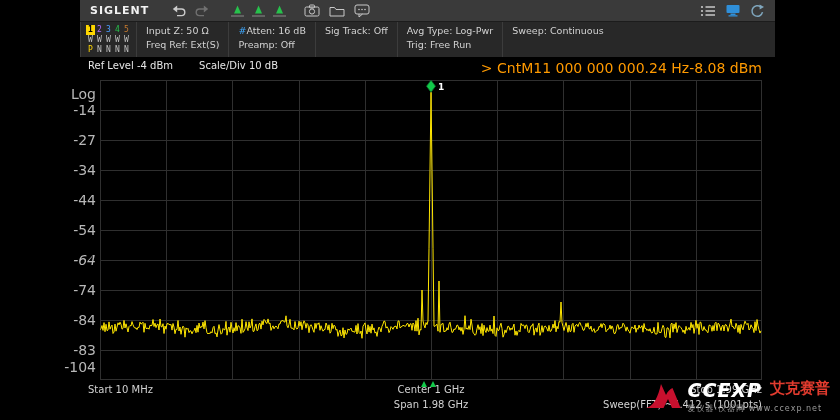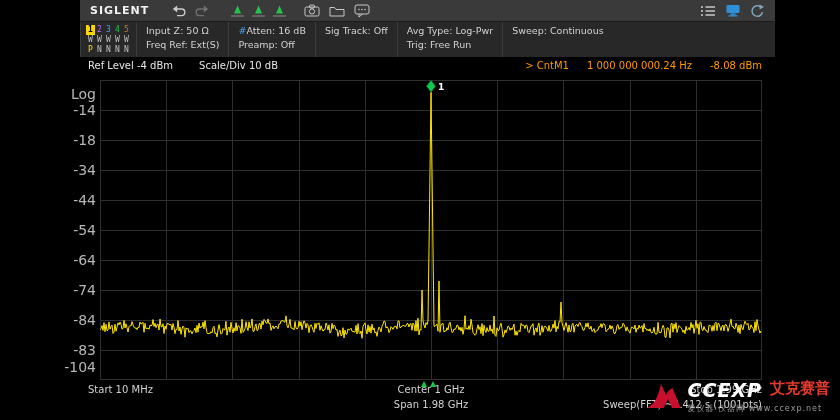--- a/index.html
+++ b/index.html
@@ -32,22 +32,22 @@
            font-family:"DejaVu Sans Mono",monospace;font-size:8px;color:#c0c0c0;}
   .tt-cell.sel{background:#ffd700;color:#000;font-weight:bold;}
   .sb-fields{display:flex;align-items:stretch;}
   .sb-section{padding:3px 9px;border-left:1px solid #3c3c3c;display:flex;flex-direction:column;
               gap:2px;justify-content:flex-start;cursor:pointer;}
   .sb-line{font-size:9.5px;line-height:12px;color:#d2d2d2;white-space:nowrap;}
   .hash{color:#3fa9ff;}
 
   
   .refrow{position:absolute;top:60px;left:8px;display:flex;gap:26px;font-size:10px;color:#e6e6e6;}
-  .marker-readout{position:absolute;top:60px;right:13px;display:flex;gap:18px;
-                  font-size:10px;color:#ff9a00;white-space:nowrap;margin-left:16px;}
+  .marker-readout{position:absolute;top:60px;right:13px;display:flex;gap:0;
+                  font-size:14px;color:#ff9a00;white-space:nowrap;margin-left:16px;}
 
   
   .graph{position:absolute;left:20px;top:80px;width:662px;height:300px;}
   .ylabels{position:absolute;left:0;top:80px;width:17px;height:300px;}
   .ylab{position:absolute;right:1px;transform:translateY(-50%);font-size:14px;color:#b8b8b8;
         white-space:nowrap;}
 
   
   .annot{position:absolute;font-size:10px;color:#d2d2d2;white-space:nowrap;}
   .a-start{left:8px;top:384px;}
@@ -214,25 +214,25 @@
     </div>
     <div class="marker-readout">
       <span>&gt; CntM1</span>
       <span>1 000 000 000.24 Hz</span>
       <span>-8.08 dBm</span>
     </div>
 
     <div class="ylabels">
         <div class="ylab" style="top: 14px;">Log</div>
         <div class="ylab" style="top: 30px;">-14</div>
-        <div class="ylab" style="top: 60px;">-18</div>
+        <div class="ylab" style="top: 60px;">-27</div>
         <div class="ylab" style="top: 90px;">-34</div>
         <div class="ylab" style="top: 120px;">-44</div>
         <div class="ylab" style="top: 150px;">-54</div>
-        <div class="ylab" style="top: 180px;">-64</div>
+        <div class="ylab" style="top: 180px; font-style: italic;">-64</div>
         <div class="ylab" style="top: 210px;">-74</div>
         <div class="ylab" style="top: 240px;">-84</div>
         <div class="ylab" style="top: 270px;">-83</div>
         <div class="ylab" style="top: 287px;">-104</div>
       </div>
 
     <svg class="graph" width="662" height="300" viewBox="0 0 662 300">
         <line x1="0.5" y1="0" x2="0.5" y2="300" stroke="#2f2f2f" stroke-width="1"></line>
         <line x1="0" y1="0.5" x2="662" y2="0.5" stroke="#2f2f2f" stroke-width="1"></line>
         <line x1="66.5" y1="0" x2="66.5" y2="300" stroke="#2f2f2f" stroke-width="1"></line>

